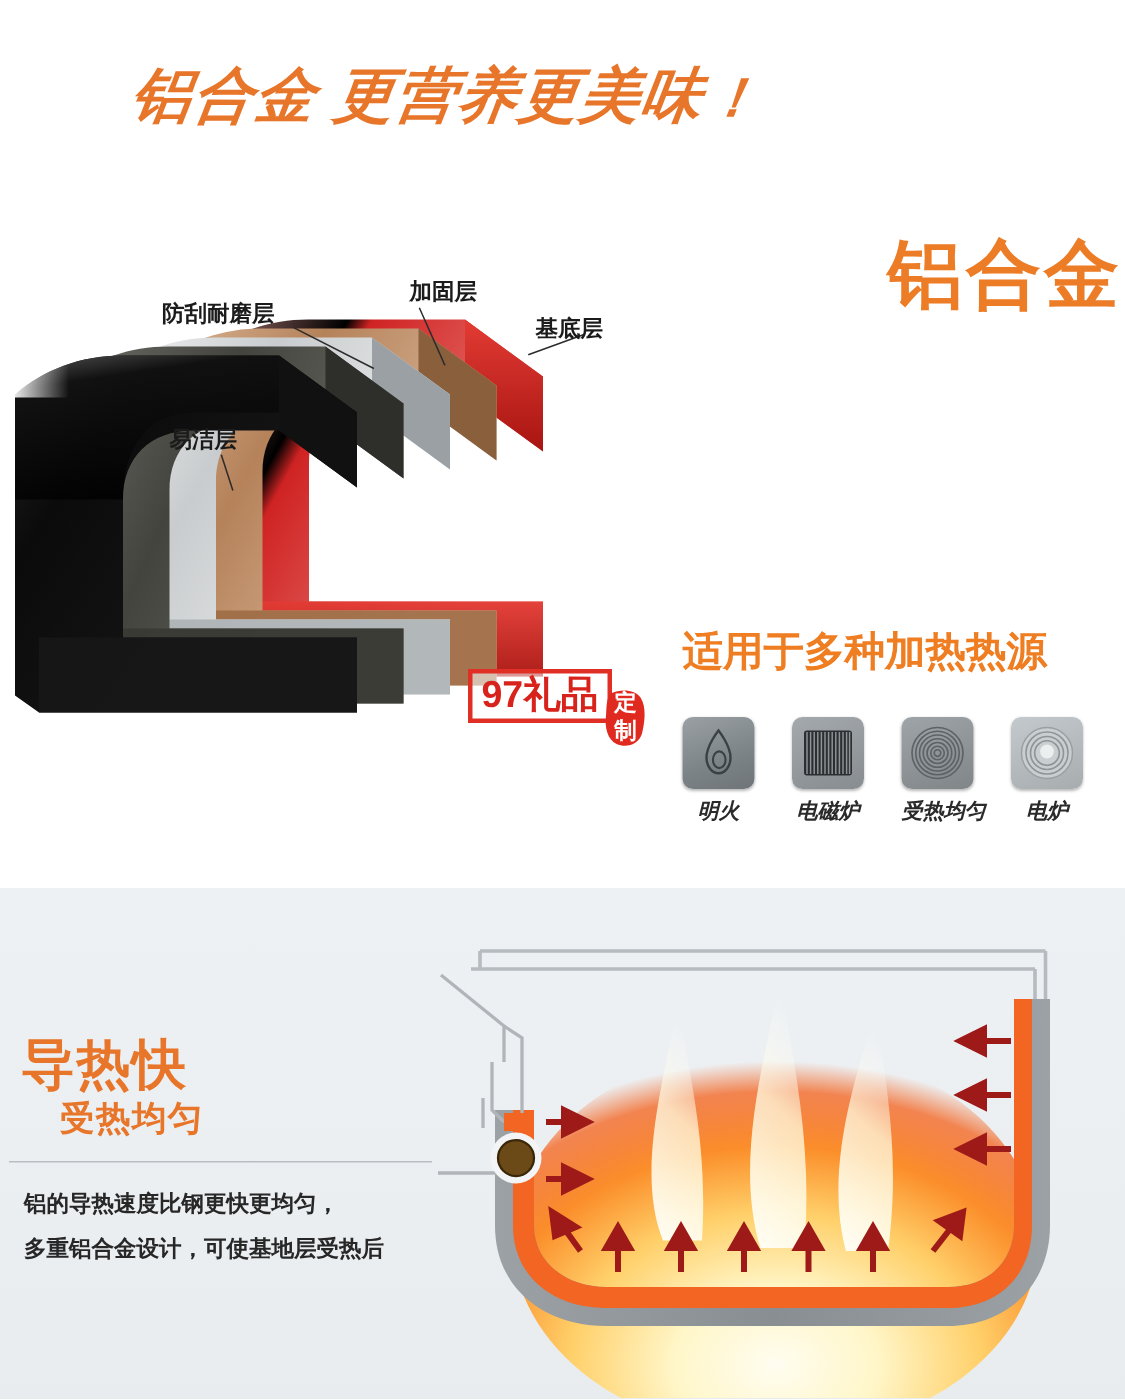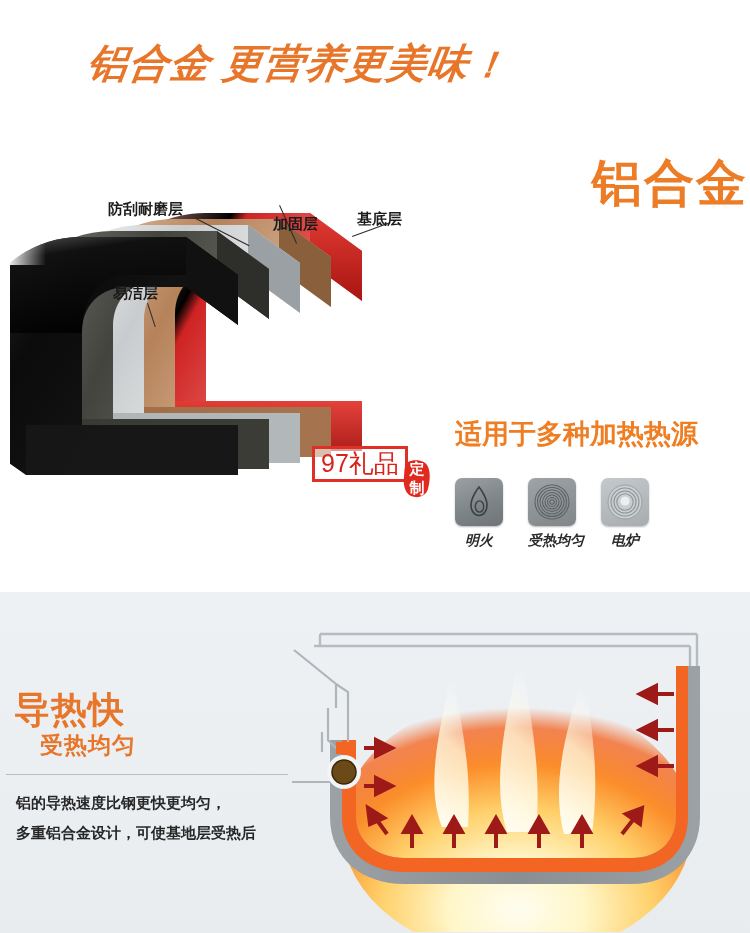--- a/index.html
+++ b/index.html
@@ -67,40 +67,40 @@
   
   .lbl {
     position: absolute;
     font-size: 15px;
     color: #1b1b1b;
     font-weight: bold;
     white-space: nowrap;
     letter-spacing: 0px;
   }
   .lbl-scratch { left: 108px; top: 200px; }
-  .lbl-reinforce { left: 273px; top: 185px; margin-top: 30px; }
+  .lbl-reinforce { left: 273px; top: 185px; }
   .lbl-base { left: 357px; top: 210px; }
   .lbl-clean { left: 113px; top: 284px; }
 
   .leader {
     position: absolute;
     background: #2b2b2b;
     transform-origin: 0 0;
     height: 1px;
   }
 
   
   .watermark {
     position: absolute;
     left: 312px; top: 446px;
     border: 3px solid #e03026;
     padding: 1px 6px 3px 6px;
     color: #d8231c;
     font-size: 25px;
-    font-weight: normal;
+    font-weight: bold;
     letter-spacing: 0px;
     background: rgba(255,255,255,0.55);
     white-space: nowrap;
     line-height: 1.05;
   }
   
   .seal {
     position: absolute;
     left: 402px; top: 459px;
     width: 30px; height: 40px;
@@ -345,20 +345,43 @@
       <div class="heat-item">
         <div class="heat-icon ic-flame">
           <svg width="48" height="48" viewBox="0 0 48 48">
             <path d="M24,9 C24,9 16,19 16,27 C16,33 19.6,37.5 24,37.5 C28.4,37.5 32,33 32,27 C32,19 24,9 24,9 Z" fill="none" stroke="#3b4043" stroke-width="1.6"></path>
             <ellipse cx="24.5" cy="28.5" rx="4.2" ry="5.6" fill="none" stroke="#3b4043" stroke-width="1.4"></ellipse>
           </svg>
         </div>
         <div class="heat-label">明火</div>
       </div>
 
+      <div class="heat-item">
+        <div class="heat-icon ic-induction">
+          <svg width="48" height="48" viewBox="0 0 48 48">
+            <rect x="8" y="9" width="32" height="30" rx="2" fill="#2c2f31"></rect>
+            <g stroke="#8d9396" stroke-width="1">
+              <line x1="10" y1="10" x2="10" y2="38"></line>
+                <line x1="12.4" y1="10" x2="12.4" y2="38"></line>
+              <line x1="14.8" y1="10" x2="14.8" y2="38"></line>
+                <line x1="17.2" y1="10" x2="17.2" y2="38"></line>
+              <line x1="19.6" y1="10" x2="19.6" y2="38"></line>
+                <line x1="22" y1="10" x2="22" y2="38"></line>
+              <line x1="24.4" y1="10" x2="24.4" y2="38"></line>
+                <line x1="26.8" y1="10" x2="26.8" y2="38"></line>
+              <line x1="29.2" y1="10" x2="29.2" y2="38"></line>
+                <line x1="31.6" y1="10" x2="31.6" y2="38"></line>
+              <line x1="34" y1="10" x2="34" y2="38"></line>
+                <line x1="36.4" y1="10" x2="36.4" y2="38"></line>
+              <line x1="38.4" y1="10" x2="38.4" y2="38"></line>
+            </g>
+          </svg>
+        </div>
+        <div class="heat-label">电磁炉</div>
+      </div>
 
       <div class="heat-item">
         <div class="heat-icon ic-infrared">
           <svg width="48" height="48" viewBox="0 0 48 48">
             <g fill="none" stroke="#5c6265" stroke-width="1.1">
               <circle cx="24" cy="24" r="17"></circle>
               <circle cx="24" cy="24" r="14.5"></circle>
               <circle cx="24" cy="24" r="12"></circle>
               <circle cx="24" cy="24" r="9.5"></circle>
               <circle cx="24" cy="24" r="7"></circle>

